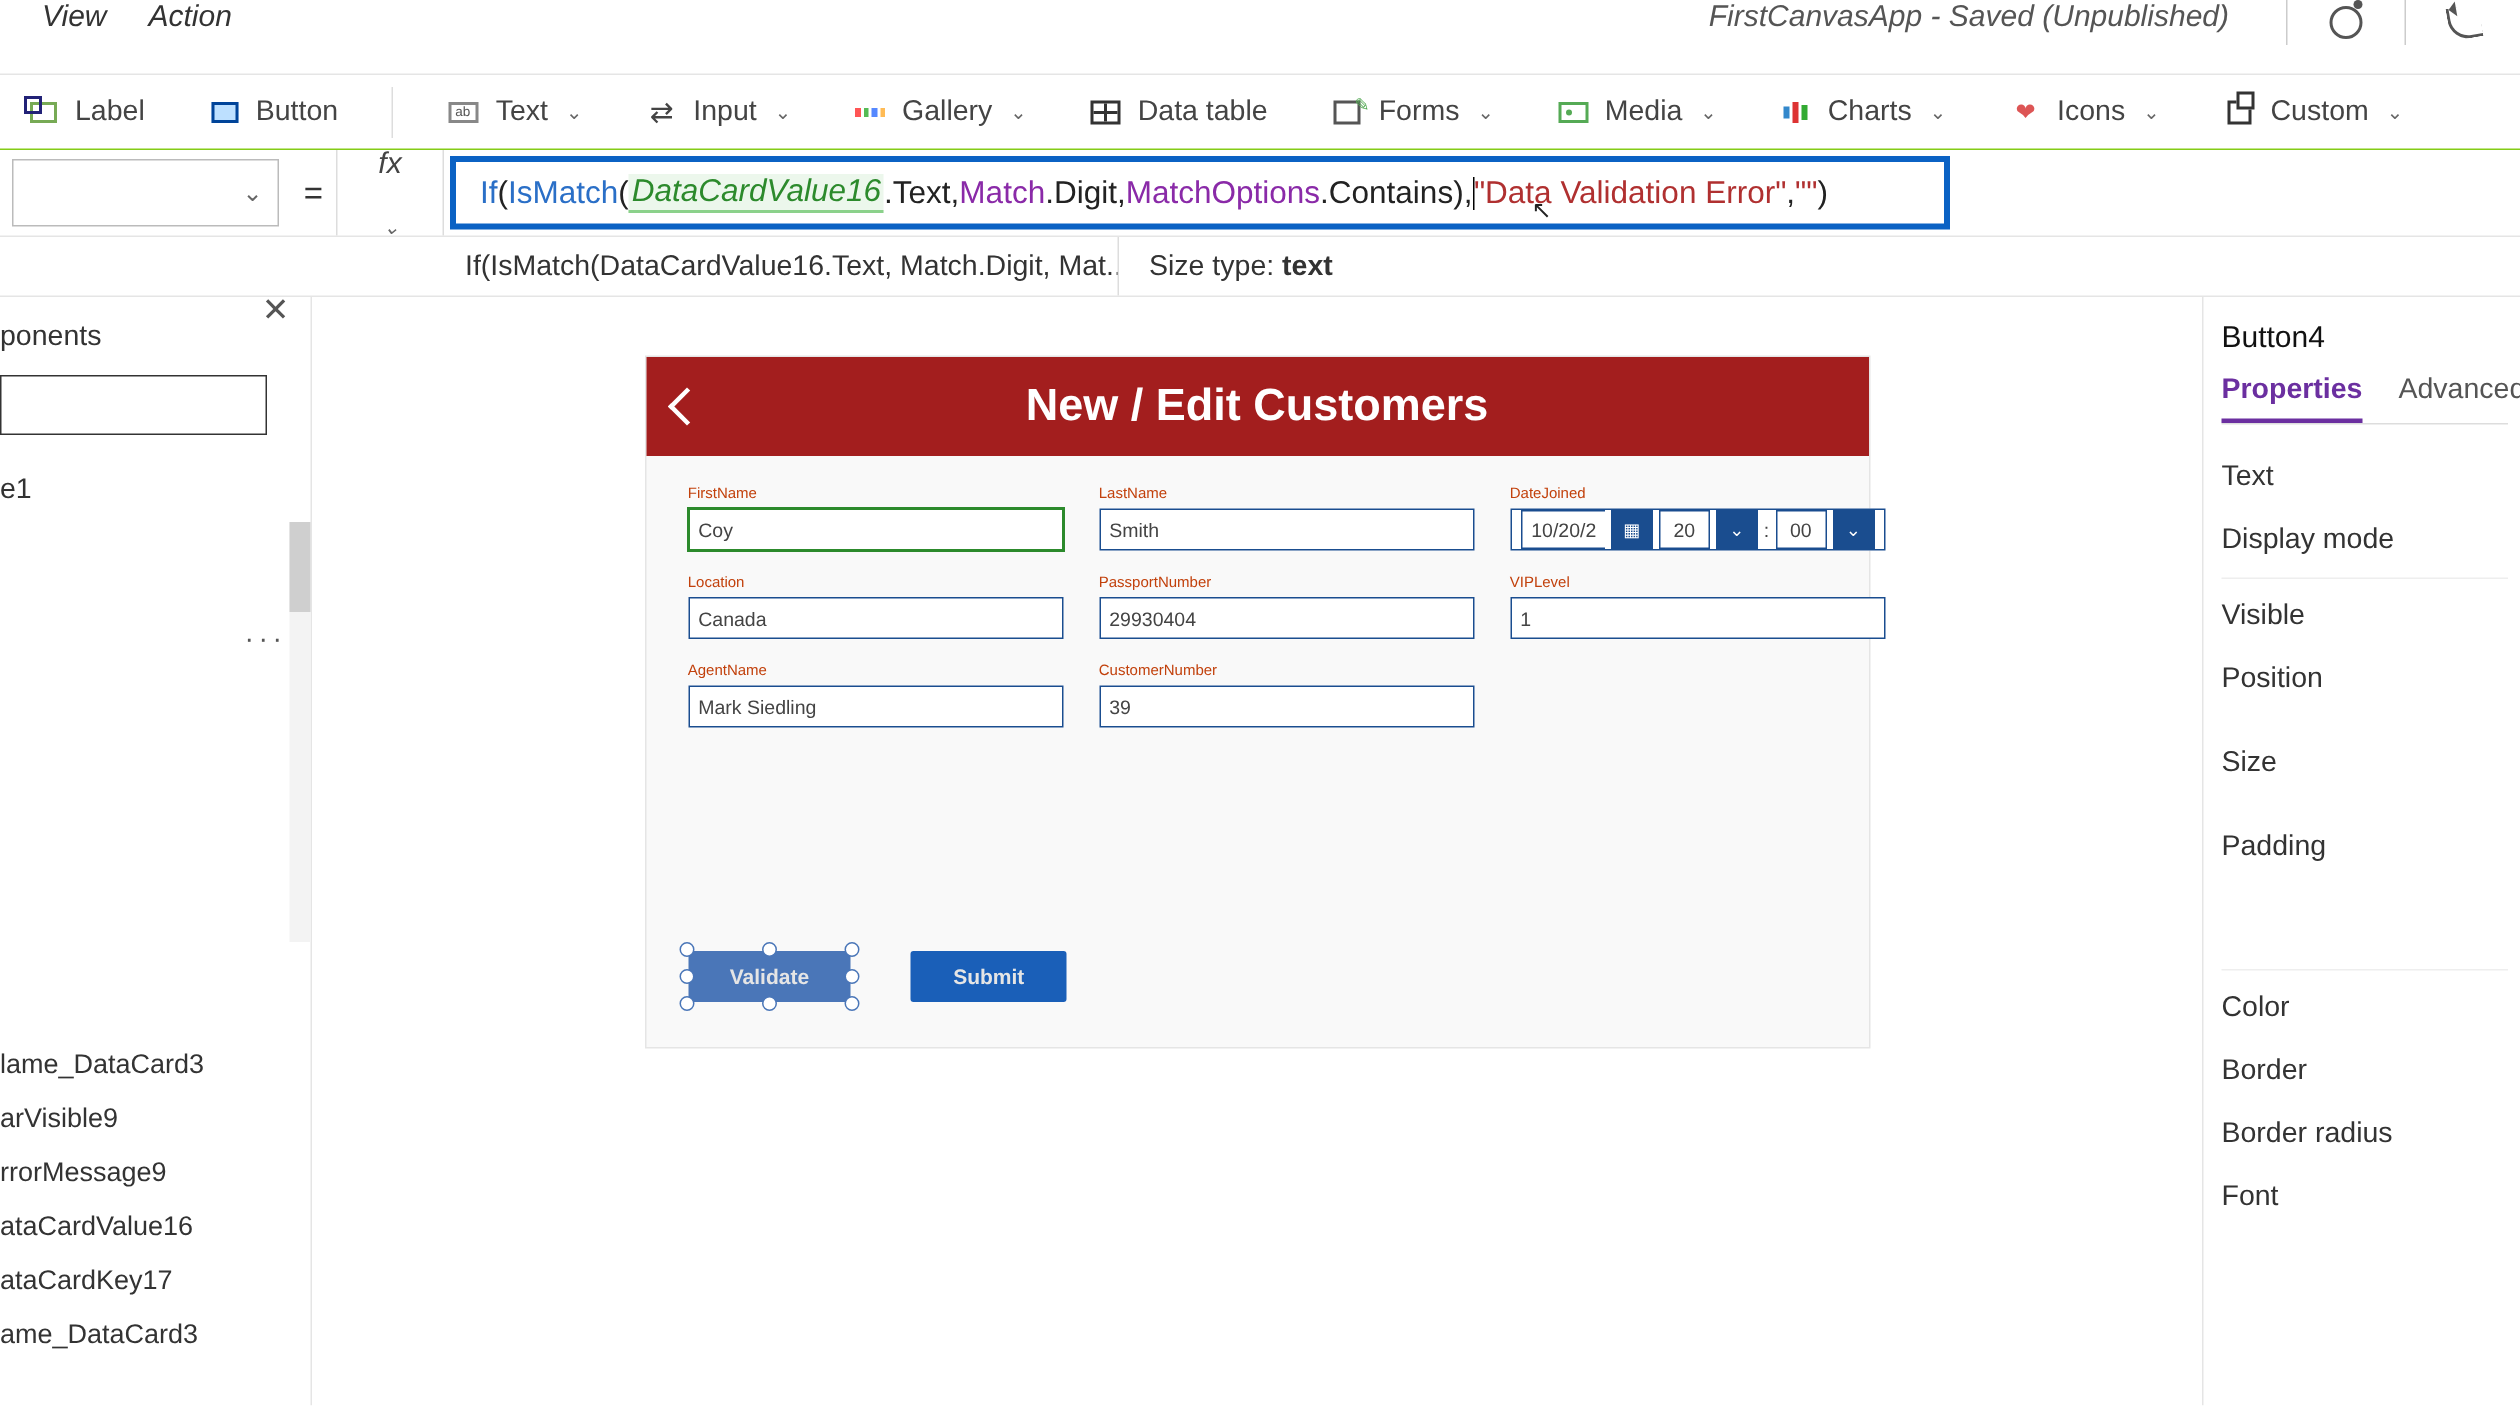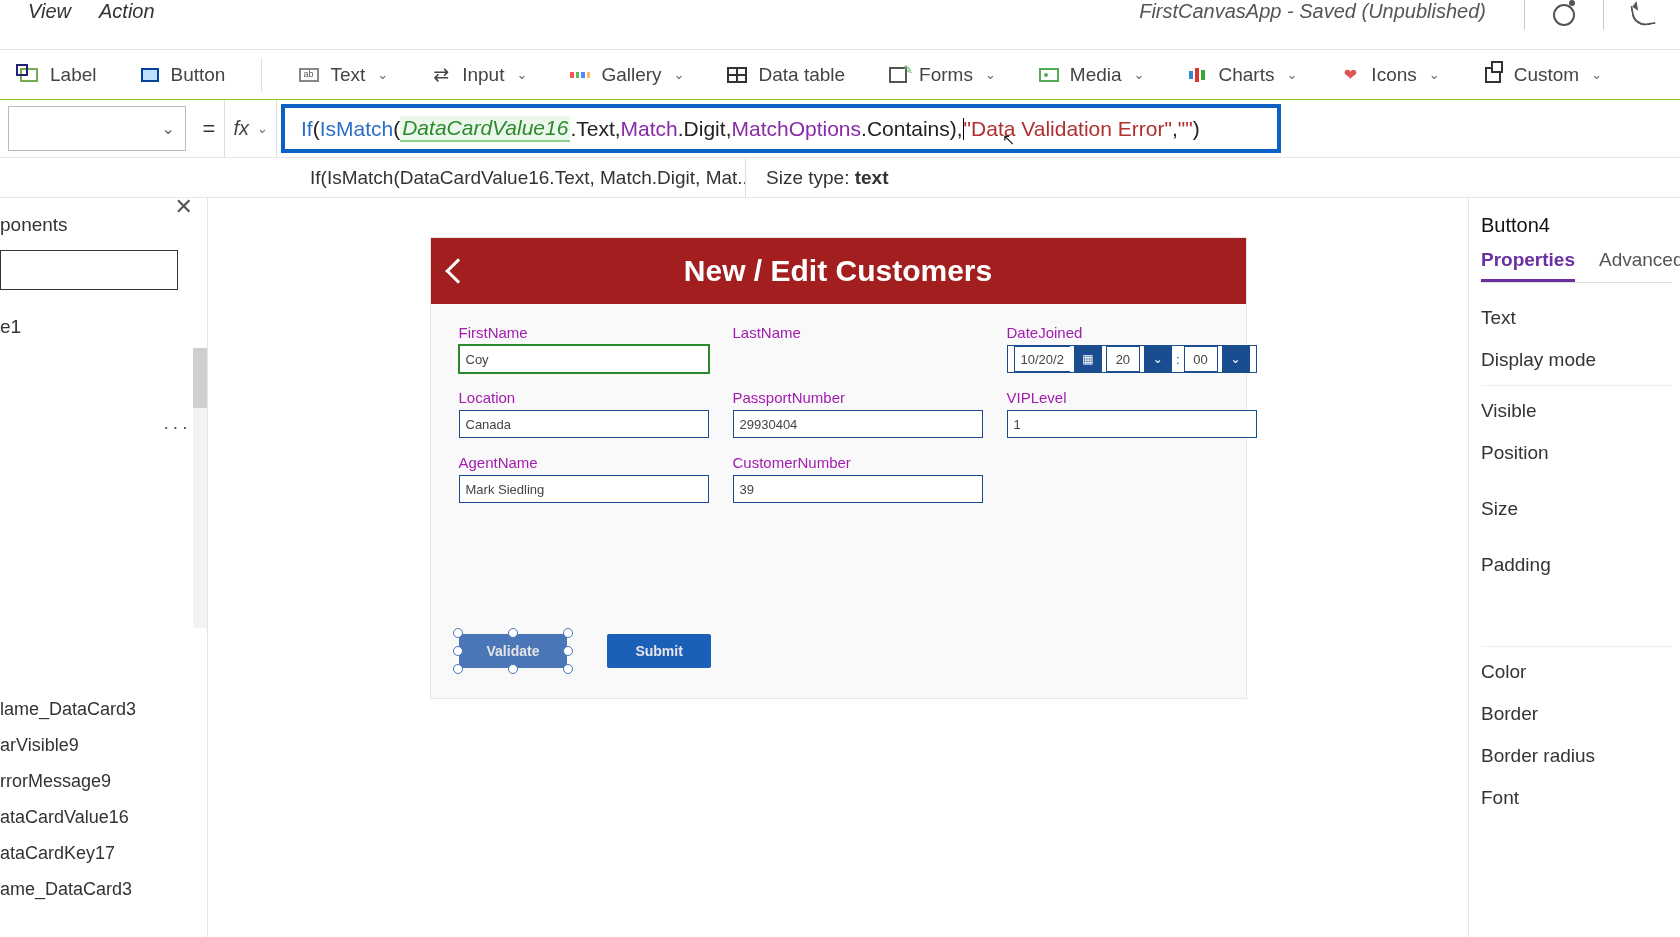--- a/index.html
+++ b/index.html
@@ -88,29 +88,30 @@
   }
   .eq {
     width:30px;
     display:flex;
     align-items:center;
     justify-content:center;
     font-size:22px;
     color:#333;
   }
   .fxcell {
-    width:53px;
+    width:72px;
     display:flex;
     align-items:center;
     justify-content:center;
     border-left:1px solid #ddd;
     border-right:1px solid #ddd;
     font-style:italic;
     color:#444;
     font-size:20px;
+    flex-direction:column;
   }
   .formula-wrap {
     flex:0 0 1000px;
     margin:4px;
     border:4px solid #0b62c4;
     border-radius:0;
     background:#fff;
     display:flex;
     align-items:center;
     padding:0 16px;
@@ -220,21 +221,21 @@
     width:18px;height:18px;border-left:3px solid #fff;border-bottom:3px solid #fff;transform:translateY(-50%) rotate(45deg);
   }
   .formgrid {
     display:grid;
     grid-template-columns: repeat(3, 250px);
     gap: 16px 24px;
     padding: 20px 28px;
     font-size:13px;
     color:#555;
   }
-  .field label { display:block; margin-bottom:4px; color:#a21caf; font-size:15px;}
+  .field label { display:block; margin-bottom:4px; color:#c2410c; font-size:10px;}
   .field input, .field .datewrap {
     width:100%; height:28px;
     border:1px solid #1a4d8f;
     padding:0 6px;
     font-size:13px;
     color:#444;
     background:#fff;
   }
   .field.firstname input { outline:2px solid #2c8a2c; outline-offset:-1px; }
   .datewrap{ display:flex; align-items:center; padding:0; gap:4px;}
@@ -458,20 +459,21 @@
         <span class="back"></span>
         <span>New / Edit Customers</span>
       </div>
       <div class="formgrid">
         <div class="field firstname">
           <label>FirstName</label>
           <input value="Coy" style="">
         </div>
         <div class="field">
           <label>LastName</label>
+          <input value="Smith" style="">
         </div>
         <div class="field">
           <label>DateJoined</label>
           <div class="datewrap">
             <input value="10/20/2019" style="">
             <div class="cal">▦</div>
             <div class="num">20</div>
             <div class="sel">⌄</div>
             <span>:</span>
             <div class="num">00</div>

